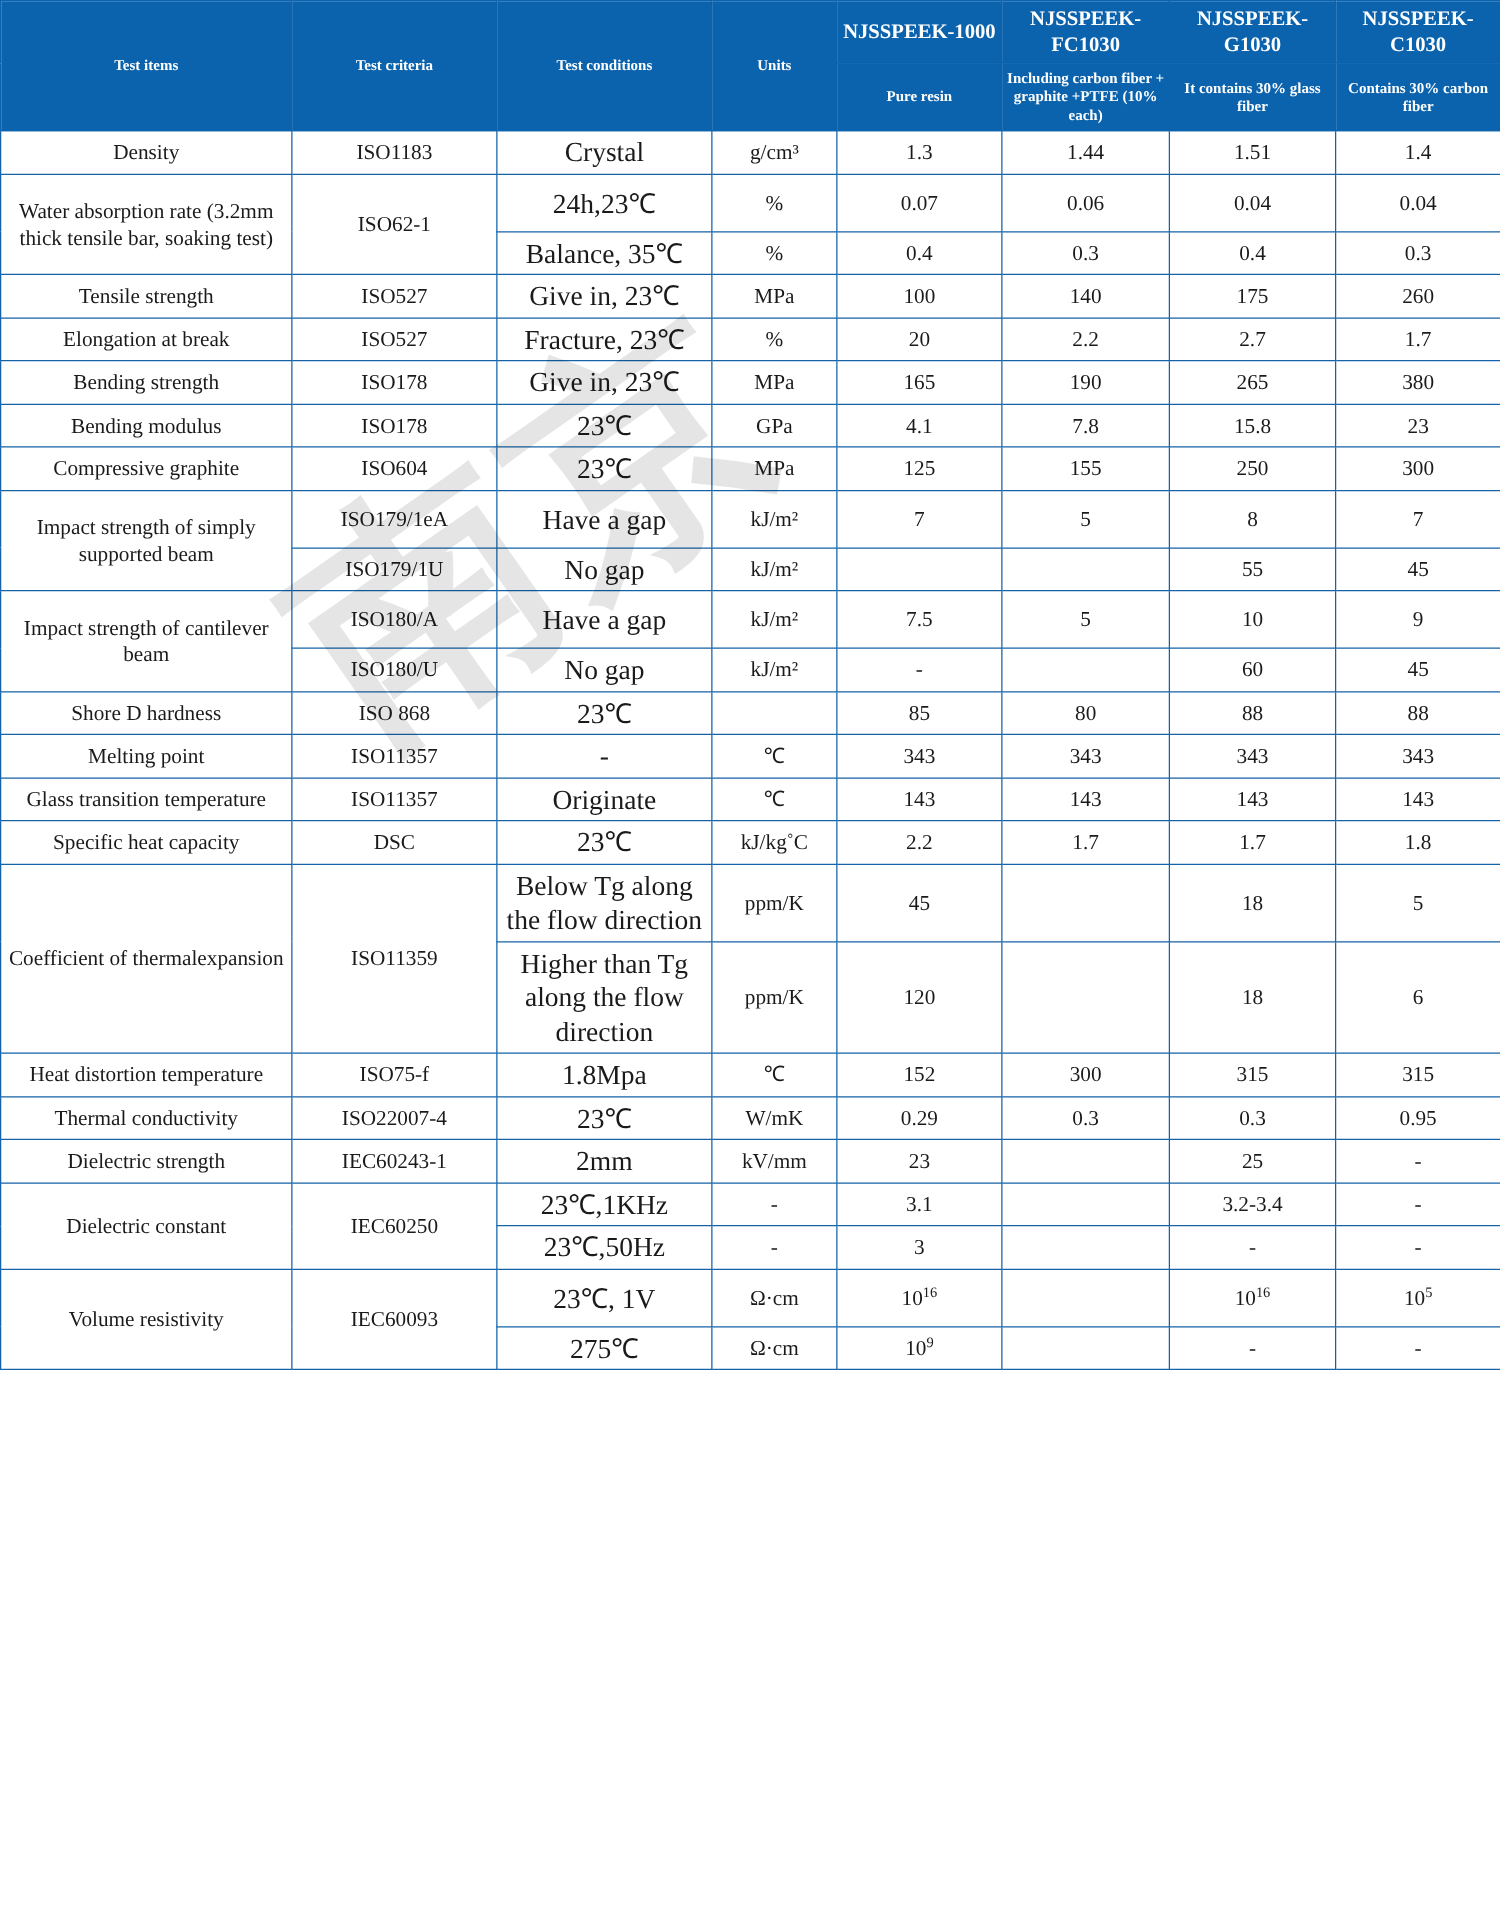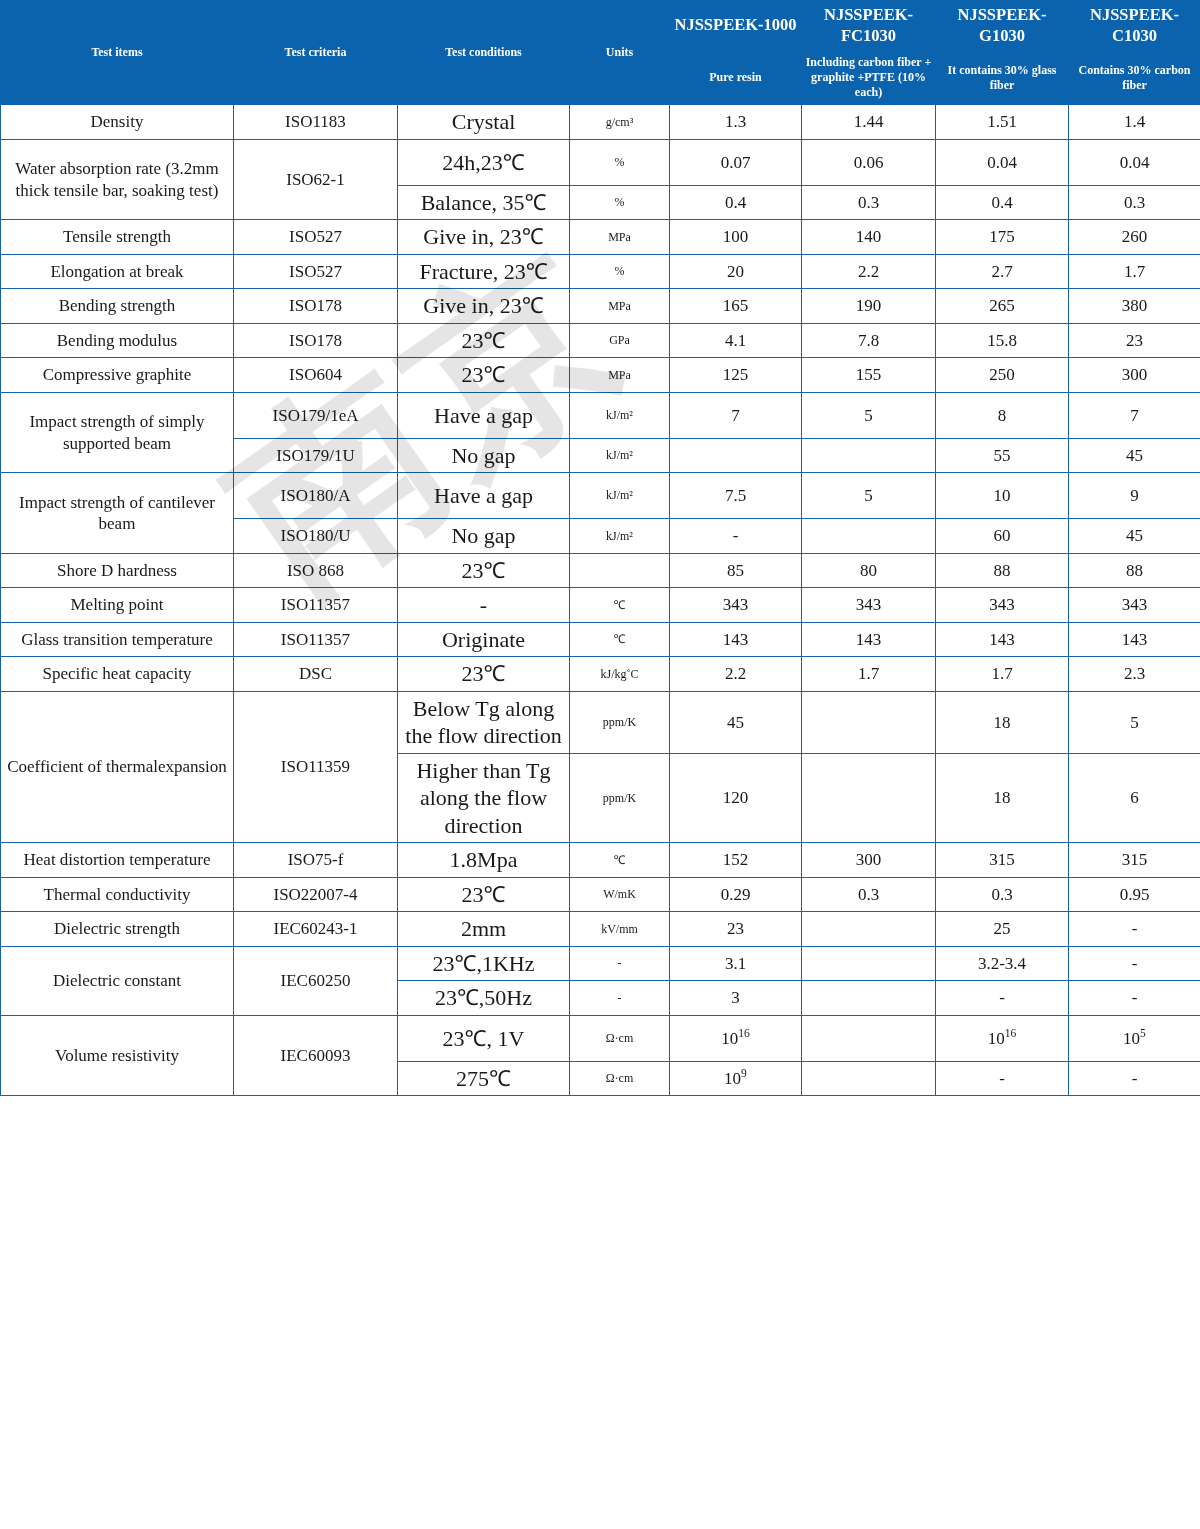--- a/index.html
+++ b/index.html
@@ -91,21 +91,21 @@
   td.item {
     font-size: 17px;
   }
   td.crit {
     font-size: 17px;
   }
   td.cond {
     font-size: 22px;
   }
   td.unit {
-    font-size: 12px;
+    font-size: 17px;
   }
   td.val {
     font-size: 17px;
   }
   sup {
     font-size: 0.68em;
     vertical-align: super;
     line-height: 0;
   }
   .tall-row td { height: 46px; }
@@ -296,21 +296,21 @@
           <td class="val">143</td>
         </tr>
         <tr>
           <td class="item">Specific heat capacity</td>
           <td class="crit">DSC</td>
           <td class="cond">23℃</td>
           <td class="unit">kJ/kg˚C</td>
           <td class="val">2.2</td>
           <td class="val">1.7</td>
           <td class="val">1.7</td>
-          <td class="val">2.3</td>
+          <td class="val">1.8</td>
         </tr>
         <tr class="tall-row">
           <td class="item" rowspan="2">Coefficient of thermalexpansion</td>
           <td class="crit" rowspan="2">ISO11359</td>
           <td class="cond">Below Tg along the flow direction</td>
           <td class="unit">ppm/K</td>
           <td class="val">45</td>
           <td class="val"></td>
           <td class="val">18</td>
           <td class="val">5</td>

